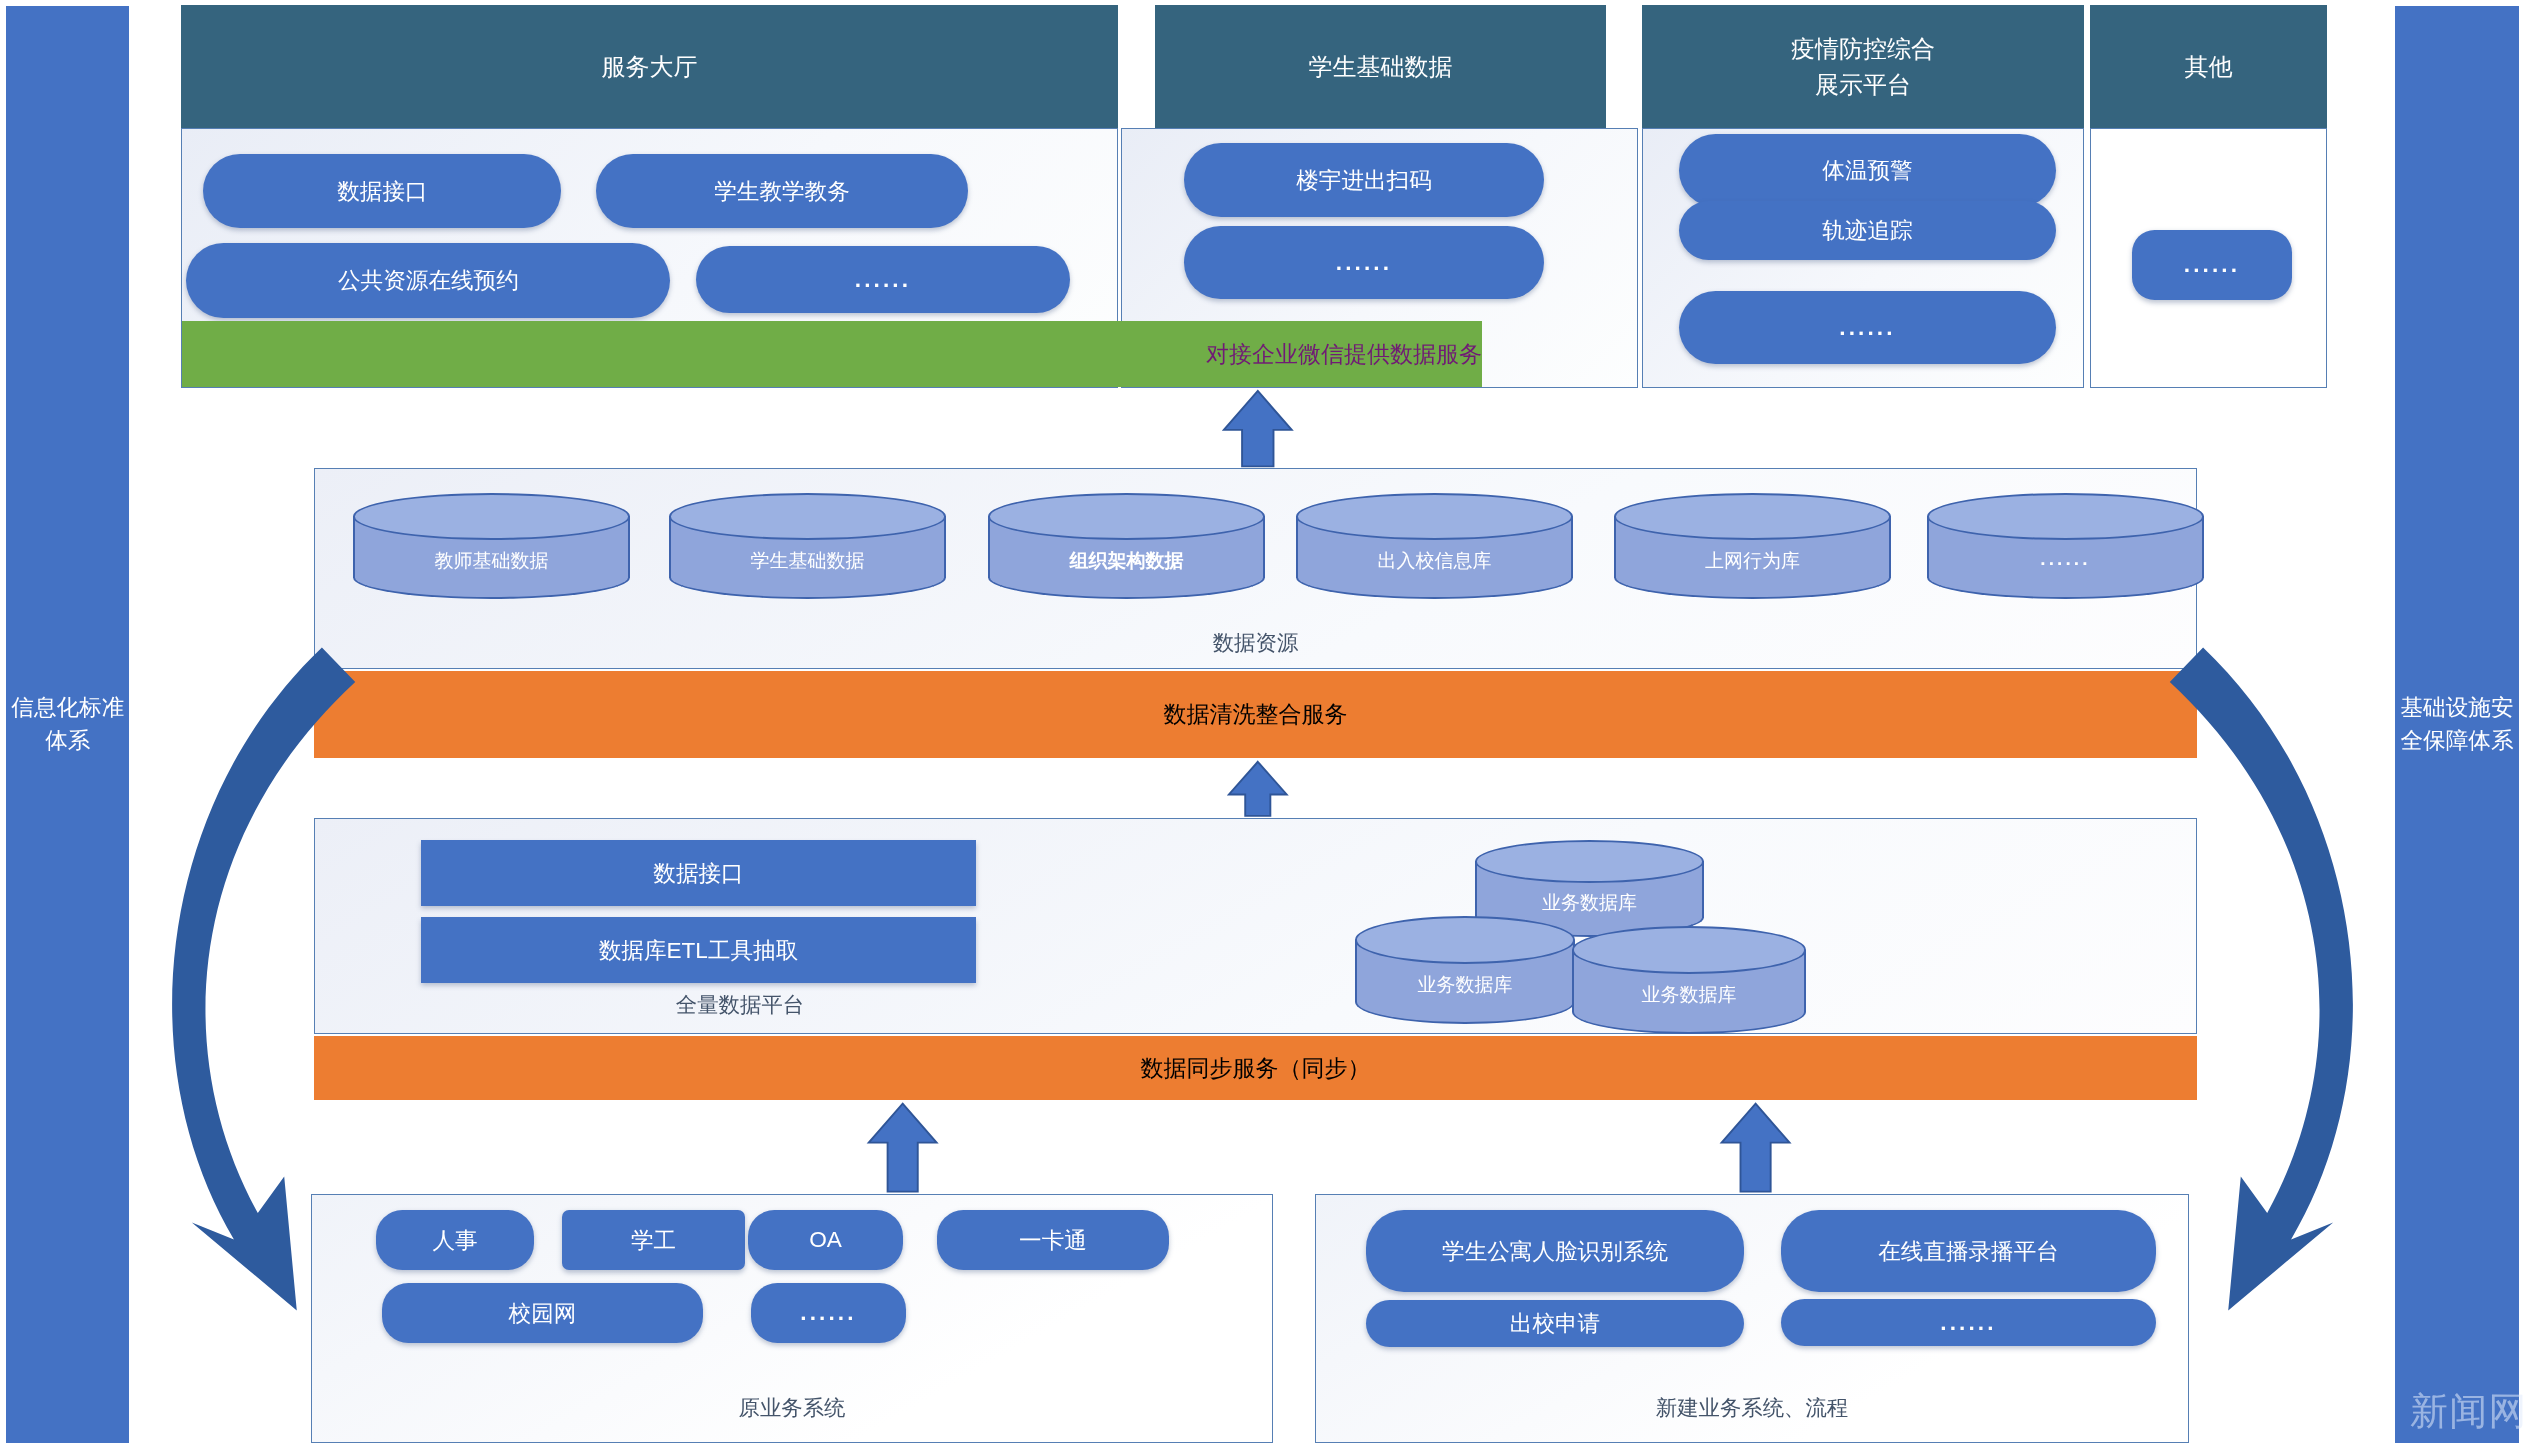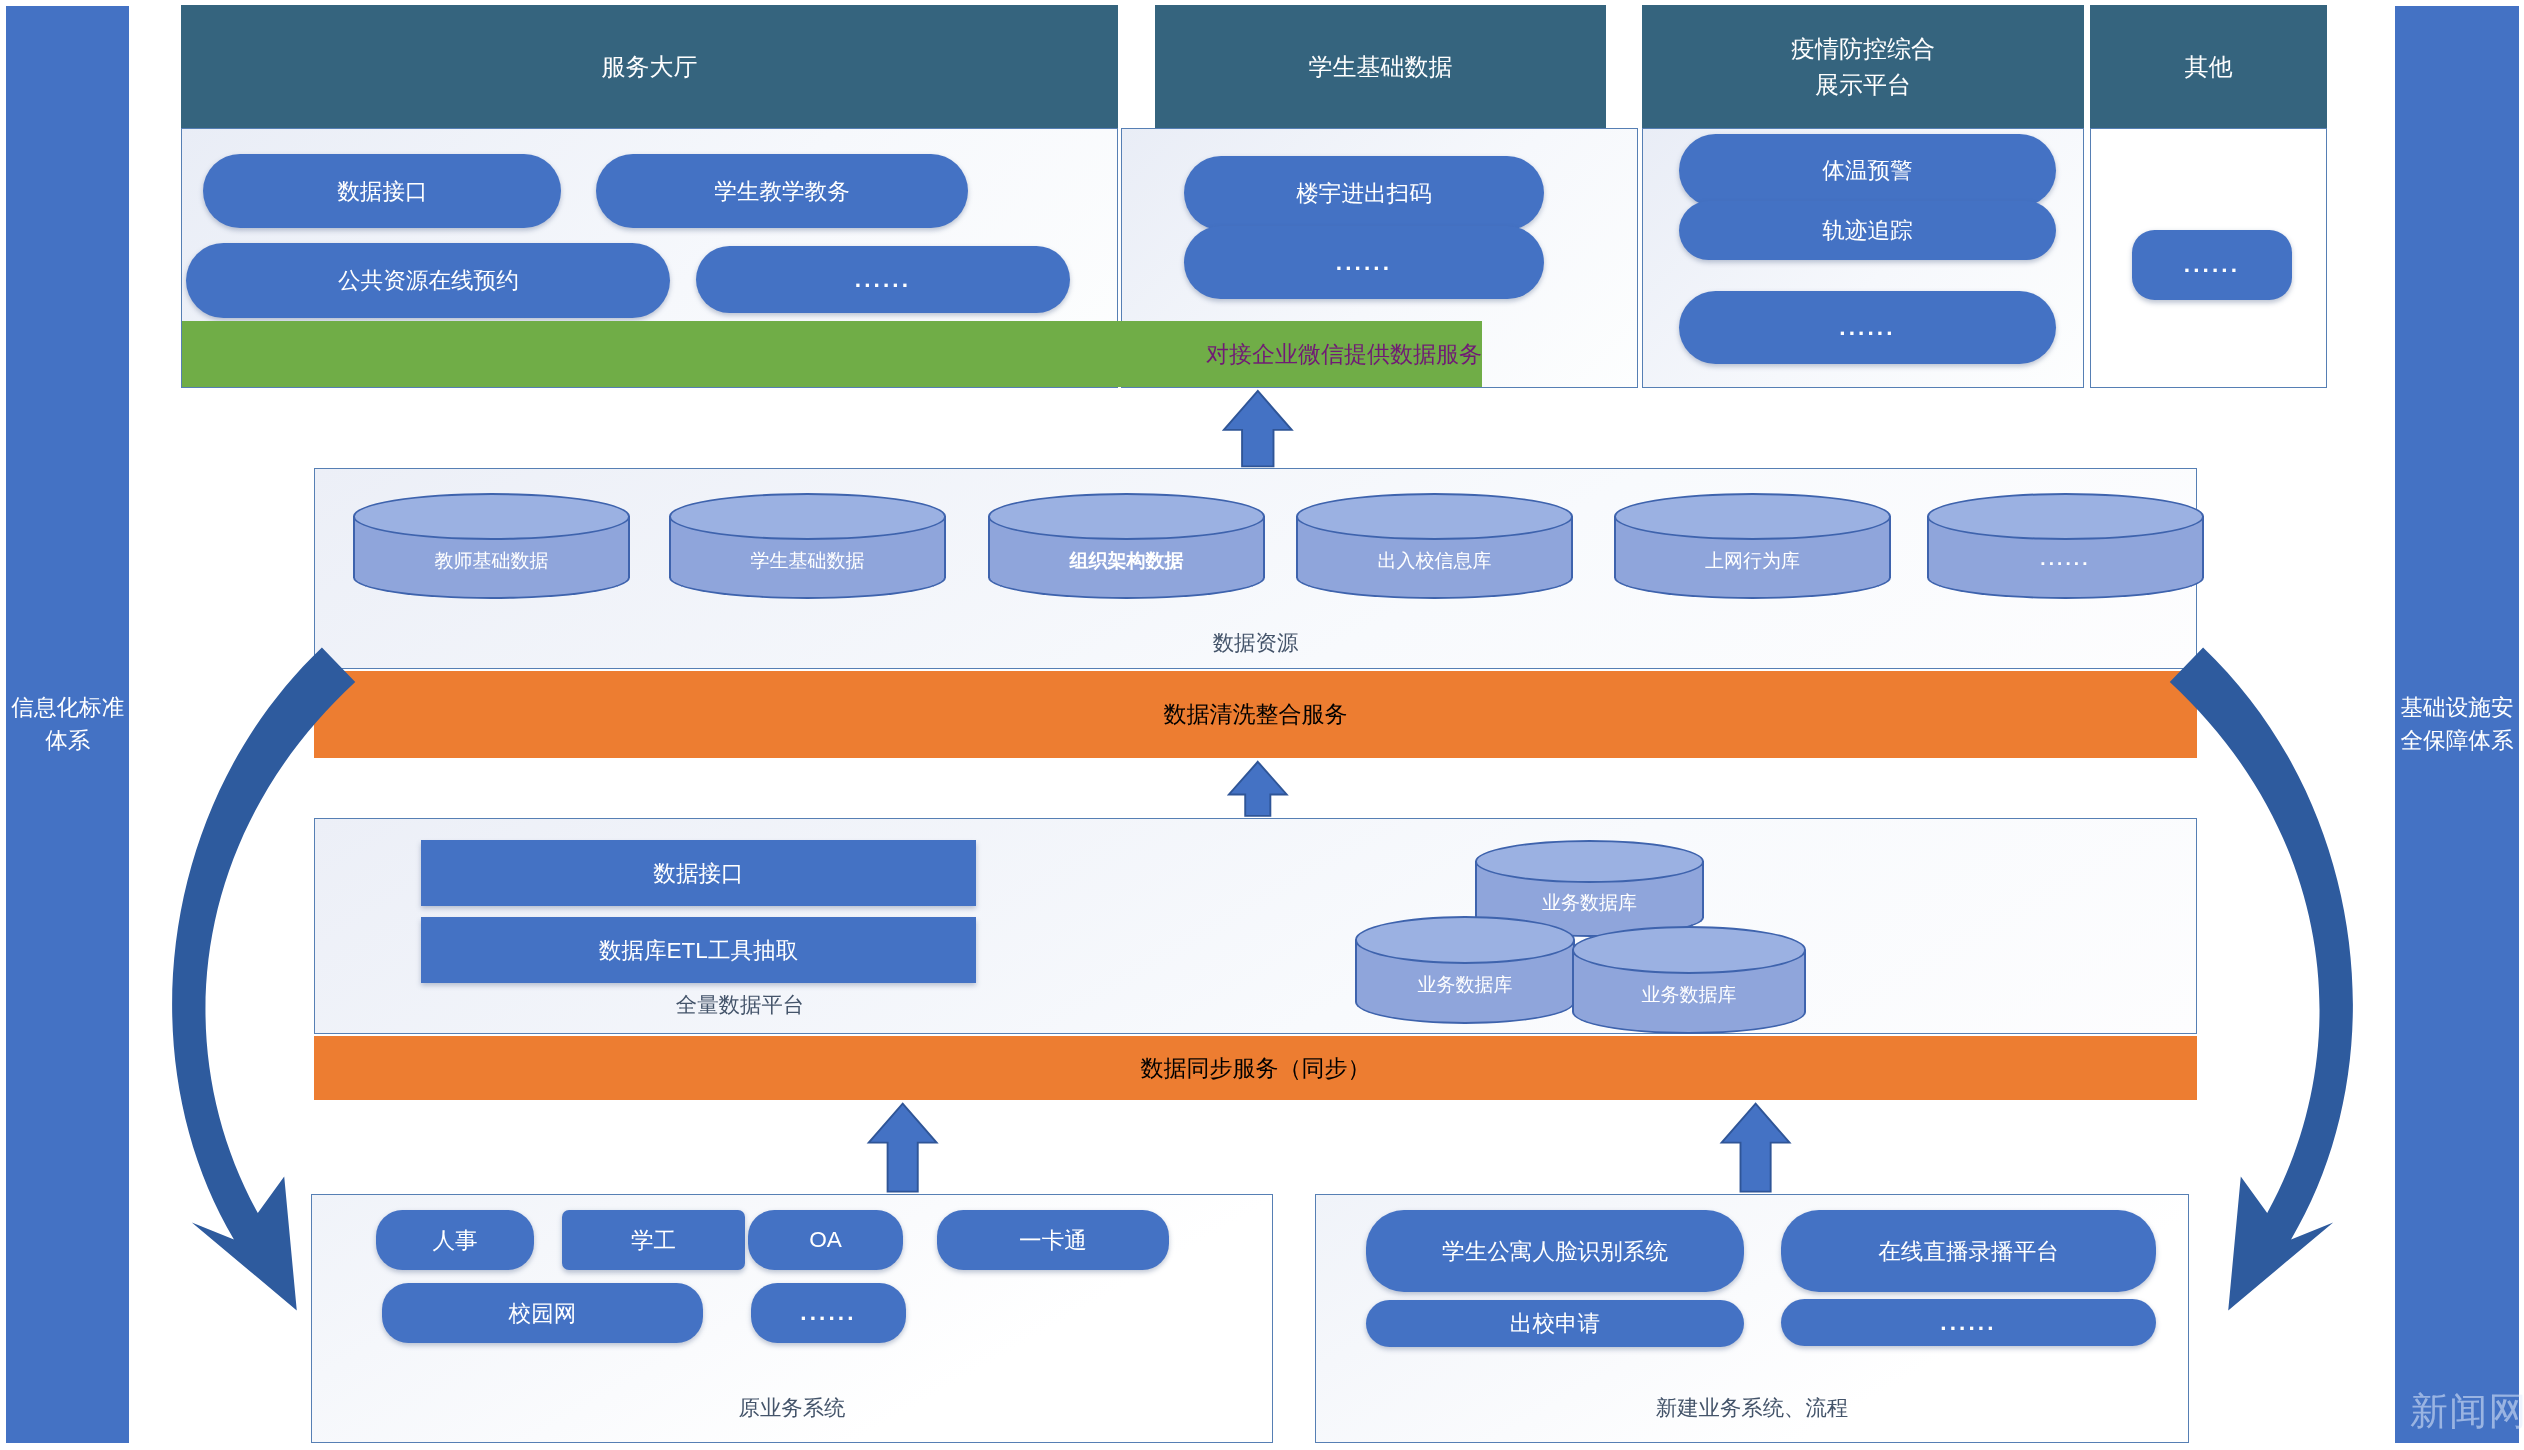--- a/index.html
+++ b/index.html
@@ -82,21 +82,21 @@
       </div>
     <div class="pill dots" style="left:514px;top:117px;width:374px;height:67px;">
       <span>......</span>
       </div>
   </div>
 
   <div class="teal" style="left:1155px;width:451px;">
     <span>学生基础数据</span>
   </div>
   <div class="panel" style="left:1121px;width:517px;">
-    <div class="pill" style="left:62px;top:14px;width:360px;height:74px;margin-top:13px;">
+    <div class="pill" style="left:62px;top:14px;width:360px;height:74px;">
       <span>楼宇进出扫码</span>
       </div>
     <div class="pill dots" style="left:62px;top:97px;width:360px;height:73px;">
       <span>......</span>
       </div>
   </div>
 
   <div class="teal" style="left:1642px;width:442px;">
     <span>疫情防控综合
 展示平台</span>

